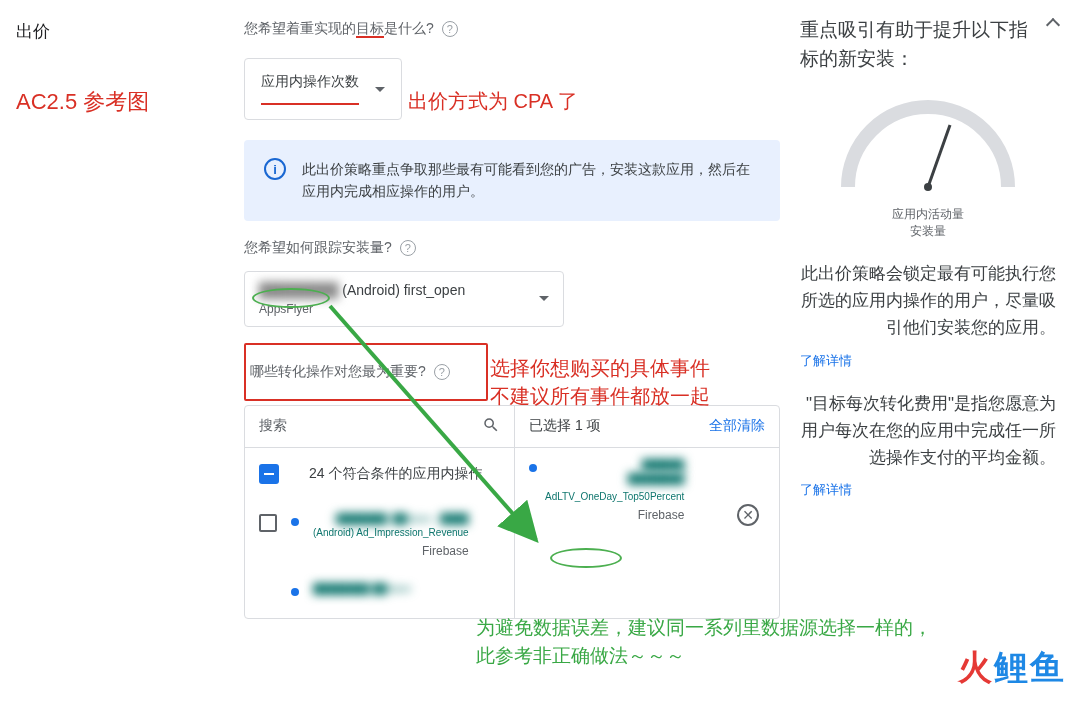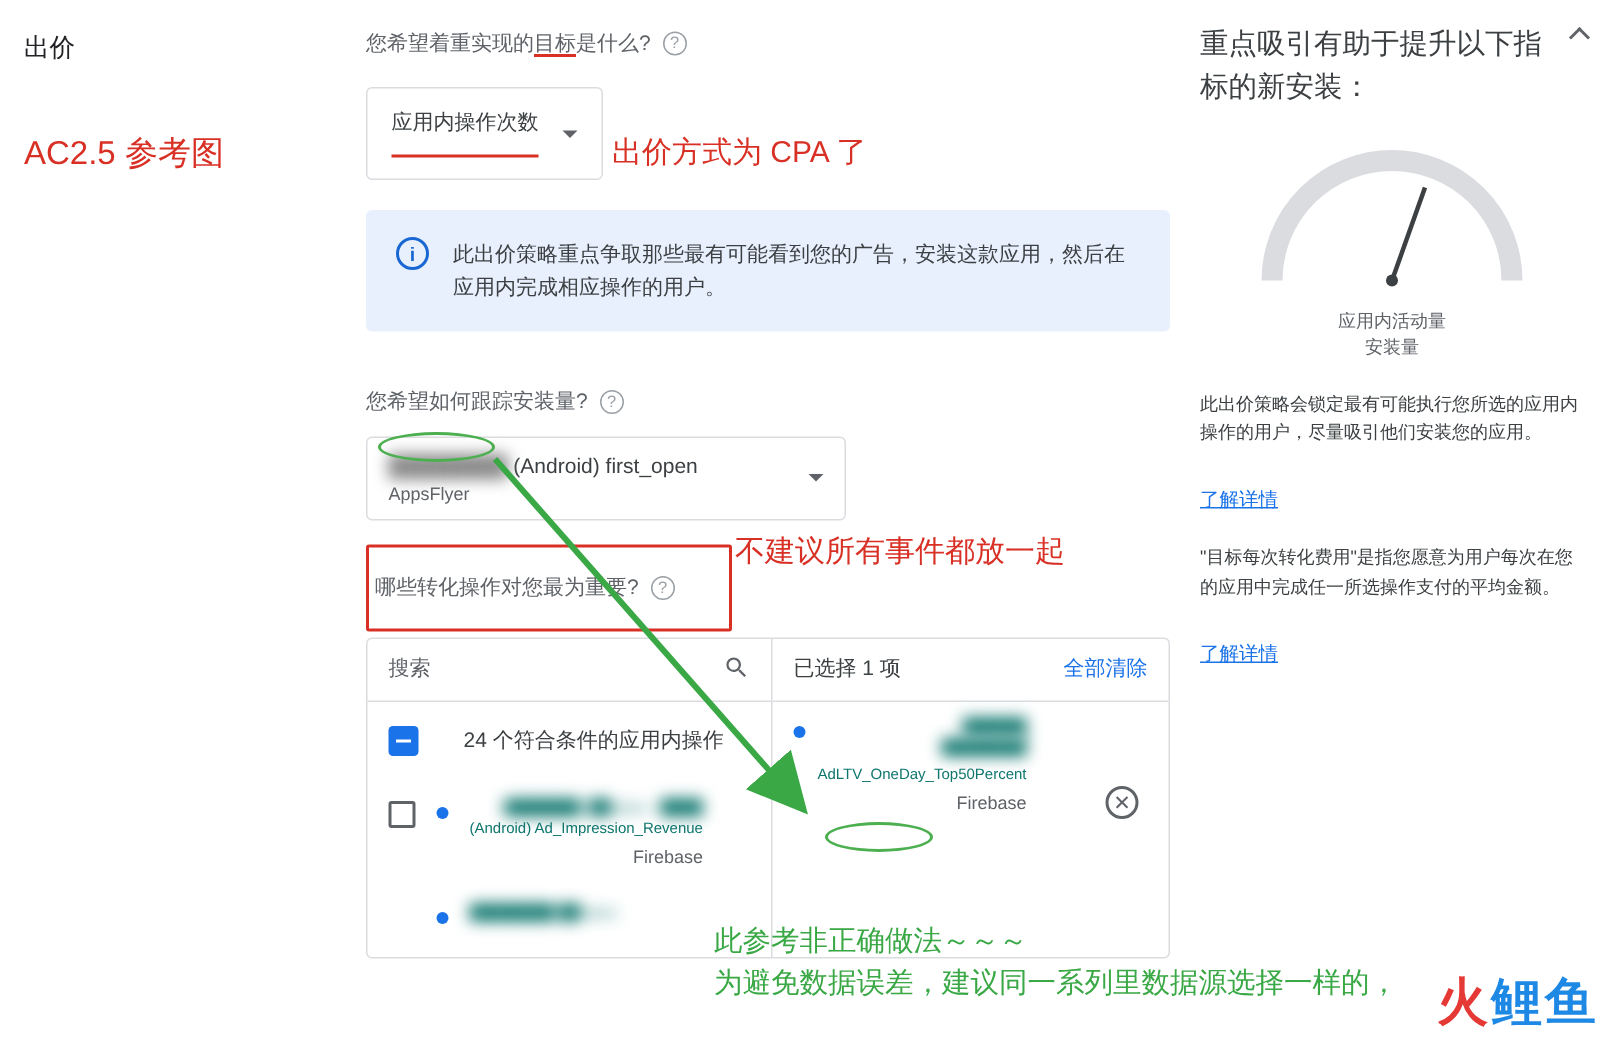--- a/index.html
+++ b/index.html
@@ -18,21 +18,21 @@
   .dropdown { margin-top: 20px; border: 1px solid #dadce0; border-radius: 4px; padding: 14px 16px; display: inline-flex; align-items: center; gap: 16px; cursor: pointer; }
   .dropdown .lbl { border-bottom: 2px solid #d93025; padding-bottom: 12px; }
   .caret { width: 0; height: 0; border-left: 5px solid transparent; border-right: 5px solid transparent; border-top: 5px solid #5f6368; }
   
   .cpa-note { color: #d93025; font-size: 20px; position: absolute; left: 408px; top: 88px; }
   
   .info-box { margin-top: 20px; background: #e8f0fe; border-radius: 4px; padding: 18px 20px; display: flex; gap: 16px; }
   .info-icon { width: 22px; height: 22px; border: 2px solid #1967d2; border-radius: 50%; display: flex; align-items: center; justify-content: center; color: #1967d2; font-weight: bold; font-size: 13px; flex-shrink: 0; }
   .info-text { color: #3c4043; line-height: 1.6; }
   
-  .q2 { margin-top: 38px; font-size: 14px; color: #5f6368; display: flex; align-items: center; gap: 8px; }
+  .q2 { margin-top: 18px; font-size: 14px; color: #5f6368; display: flex; align-items: center; gap: 8px; }
   
   .install-select { margin-top: 14px; border: 1px solid #dadce0; border-radius: 4px; padding: 10px 14px; width: 320px; display: flex; justify-content: space-between; align-items: center; cursor: pointer; }
   .install-main { font-size: 14px; color: #3c4043; }
   .install-sub { font-size: 12px; color: #5f6368; margin-top: 4px; }
   .blur { filter: blur(5px); color: #888; }
   
   .red-box { border: 2px solid #d93025; border-radius: 2px; padding: 18px 8px 18px 4px; margin-top: 16px; width: 244px; }
   .q3 { font-size: 14px; color: #5f6368; display: flex; align-items: center; gap: 8px; }
   
   .event-note { color: #d93025; font-size: 20px; position: absolute; left: 490px; top: 354px; line-height: 1.4; }
@@ -65,22 +65,22 @@
   
   .side { position: absolute; left: 800px; top: 16px; width: 256px; }
   .side-head { display: flex; justify-content: space-between; align-items: flex-start; }
   .side-title { font-size: 19px; color: #3c4043; font-weight: 500; line-height: 1.5; }
   .chev-up { width: 14px; height: 14px; cursor: pointer; position: relative; }
   .chev-up::before { content: ""; position: absolute; top: 4px; left: 2px; width: 8px; height: 8px; border-top: 2px solid #5f6368; border-right: 2px solid #5f6368; transform: rotate(-45deg); }
   
   .gauge-wrap { margin-top: 14px; text-align: center; }
   .gauge-labels { display: flex; justify-content: space-between; font-size: 12px; color: #5f6368; margin-top: 6px; flex-direction: column; }
   
-  .side-p { font-size: 12px; color: #3c4043; line-height: 1.6; margin-top: 20px; }
-  .side-link { color: #1a73e8; font-size: 13px; text-decoration: underline; cursor: pointer; margin-top: 26px; display: inline-block; }
+  .side-p { font-size: 17px; color: #3c4043; line-height: 1.6; margin-top: 20px; text-align: right; }
+  .side-link { color: #1a73e8; font-size: 13px; cursor: pointer; margin-top: 10px; display: inline-block; }
   
   .watermark { position: absolute; right: 14px; bottom: 10px; font-size: 34px; font-weight: bold; letter-spacing: 2px; }
   .wm1 { color: #e53935; }
   .wm2 { color: #1e88e5; }
   .wm3 { color: #1e88e5; }
   
   .arrow-svg { position: absolute; left: 300px; top: 300px; pointer-events: none; }
   
   .green-oval { position: absolute; border: 2px solid #4caf50; border-radius: 50%; pointer-events: none; }
 </style>
@@ -184,35 +184,36 @@
       </div>
     </div>
   </div>
 </div>
 
 <div class="green-oval" style="left:252px; top:288px; width:78px; height:20px;"></div>
 <div class="green-oval" style="left:550px; top:548px; width:72px; height:20px;"></div>
 
 <div class="cpa-note">出价方式为 CPA 了</div>
 <div class="event-note">
+  <div>选择你想购买的具体事件</div>
   <div>不建议所有事件都放一起</div>
 </div>
 
 <svg class="arrow-svg" width="280" height="280">
   <defs>
     <marker id="ah" markerWidth="12" markerHeight="12" refX="9" refY="5" orient="auto">
       <path d="M0,0 L10,5 L0,10 Z" fill="#39a845"></path>
     </marker>
   </defs>
   <line x1="30" y1="6" x2="236" y2="240" stroke="#39a845" stroke-width="4" marker-end="url(#ah)"></line>
 </svg>
 
 <div class="green-note">
+  <div>为避免数据误差，建议同一系列里数据源选择一样的，</div>
   <div>此参考非正确做法～～～</div>
-  <div>为避免数据误差，建议同一系列里数据源选择一样的，</div>
 </div>
 
 <div class="side">
   <div class="side-head">
     <div class="side-title">重点吸引有助于提升以下指标的新安装：</div>
     <div class="chev-up"></div>
   </div>
   <div class="gauge-wrap">
     <svg width="200" height="110" viewBox="0 0 200 110">
       <path d="M 20 100 A 80 80 0 0 1 180 100" fill="none" stroke="#dadce0" stroke-width="14"></path>

